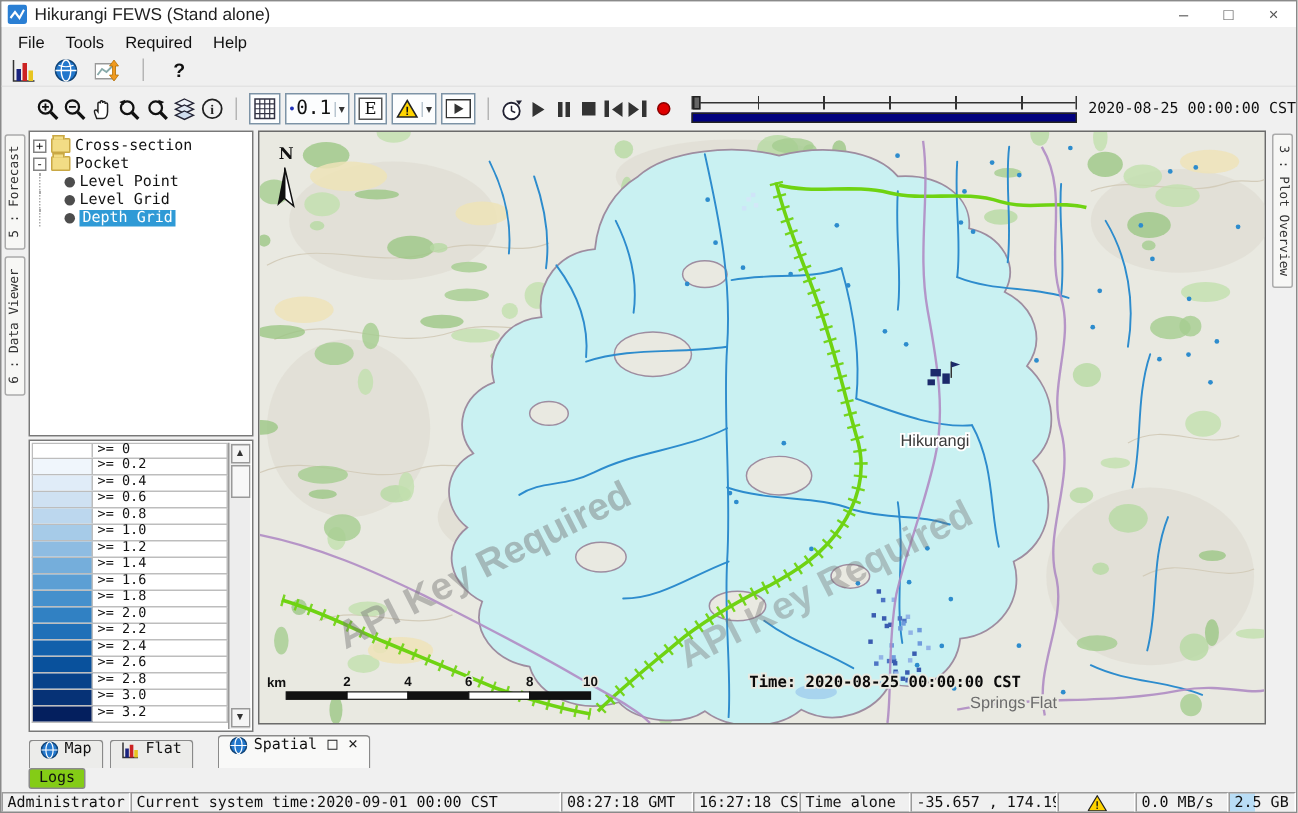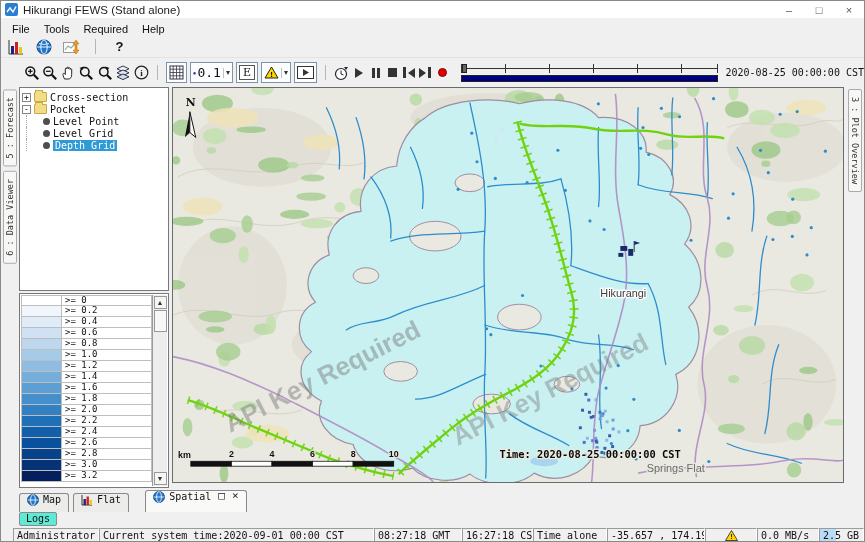--- a/index.html
+++ b/index.html
@@ -73,24 +73,24 @@
   
   .map-panel{flex:1;margin:0 2px 5px 2px;border:1px solid #6b6b6b;background:#e9e9e1;position:relative;overflow:hidden;}
   .map-panel svg{display:block;width:100%;height:100%;}
   
   .bottom-tabs{height:24px;display:flex;align-items:flex-end;padding-left:18px;gap:4px;}
   .btab{height:19px;border:1px solid #8a8a8a;border-bottom:0;border-radius:3px 3px 0 0;background:#ececea;
     display:flex;gap:4px;padding:0 7px;font-family:"DejaVu Sans Mono",monospace;font-size:10px;}
   .btab.active{background:#f9f9f8;height:22px;margin-left:12px;}
   .tabctl{font-size:11px;color:#222;margin-left:3px;line-height:10px;}
   .logs-row{height:16px;padding-left:18px;display:flex;align-items:flex-start;}
-  .logs-btn{border:1px solid #8a8a8a;border-radius:2px;background:#5eead4;font-family:"DejaVu Sans Mono",monospace;
+  .logs-btn{border:1px solid #8a8a8a;border-radius:2px;background:#84cc16;font-family:"DejaVu Sans Mono",monospace;
     font-size:10px;padding:0 6px;height:14px;line-height:12px;}
   
-  .statusbar{height:15px;display:flex;font-family:"DejaVu Sans Mono",monospace;font-size:10px;margin-left:12px;}
+  .statusbar{height:15px;display:flex;font-family:"DejaVu Sans Mono",monospace;font-size:10px;}
   .scell{border:1px solid;border-color:#9b9b9b #ffffff #ffffff #9b9b9b;padding:0 3px;display:flex;align-items:center;
     white-space:nowrap;overflow:hidden;flex:none;}
   .scell.grow{flex:1;}
   .mem{background:linear-gradient(90deg,#b9ddf5 0 38%,#f0f0f0 38%);}
   .warncell{justify-content:center;}
 </style>
 </head>
 <body>
 
 <div class="window">

